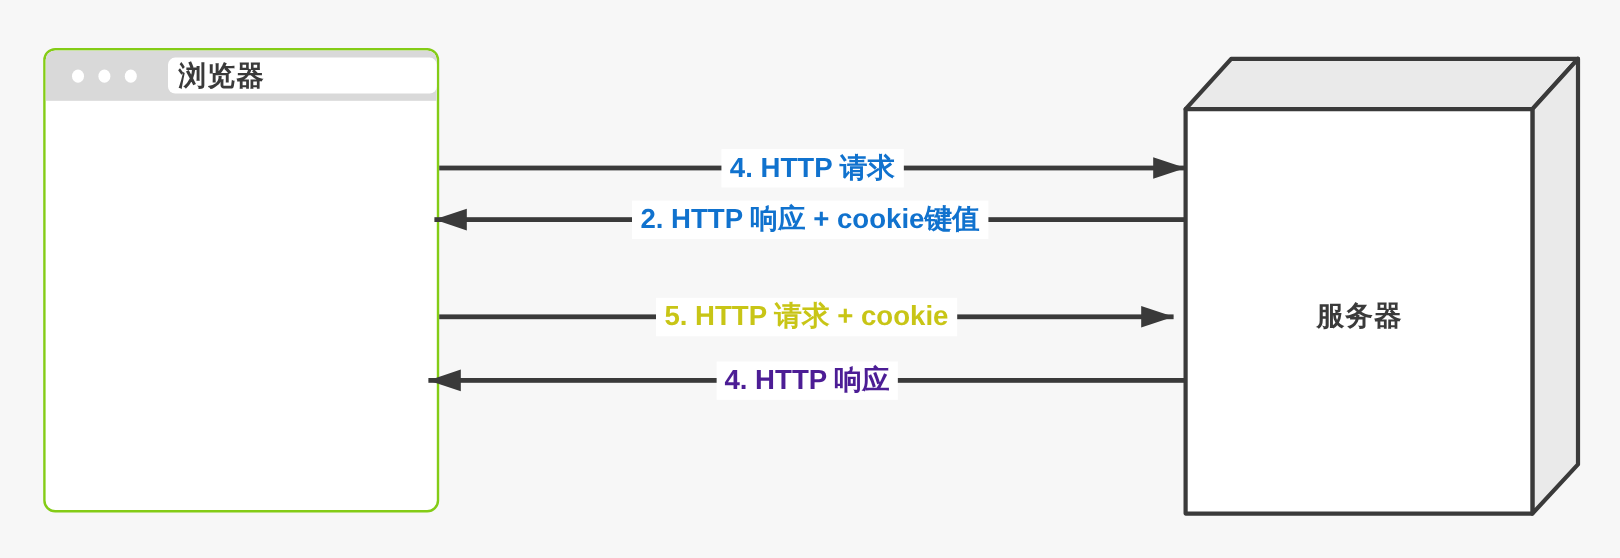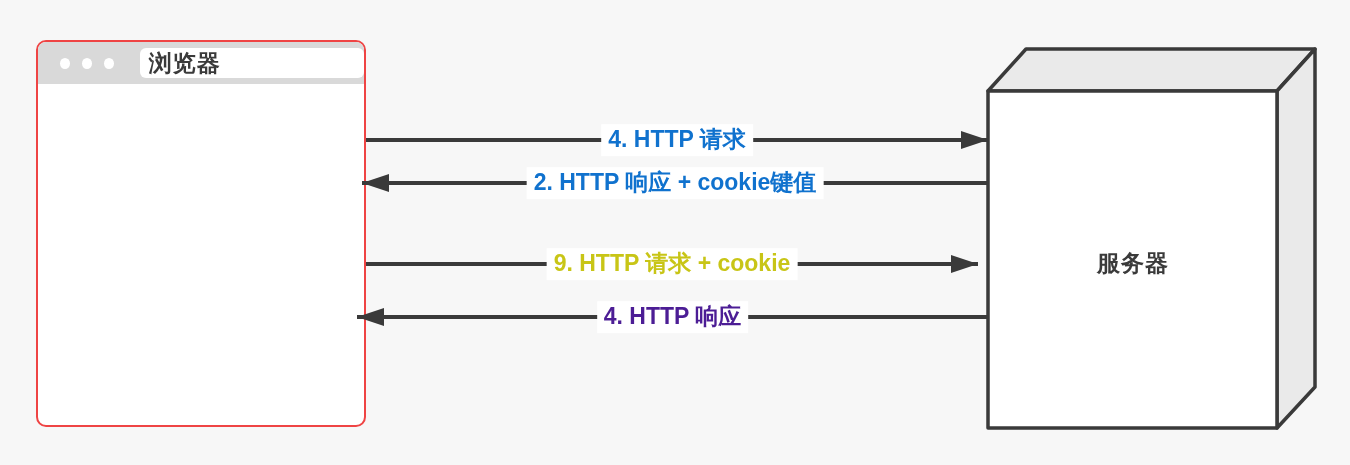--- a/index.html
+++ b/index.html
@@ -11,21 +11,21 @@
     background: #f7f7f7;
     overflow: hidden;
   }
 
   
   .browser {
     position: absolute;
     left: 36px; top: 40px;
     width: 326px; height: 383px;
     background: #ffffff;
-    border: 2px solid #ef4444;
+    border: 2px solid #84cc16;
     border-radius: 10px;
     overflow: hidden;
   }
   .browser-header {
     height: 42px;
     background: #d9d9d9;
     display: flex;
     align-items: center;
     padding-left: 22px;
   }
@@ -130,21 +130,21 @@
 
   <div class="arrow" style="left:362px; top:174px; width:626px;text-decoration:underline;">
     <div class="line"></div>
     <div class="head-left"></div>
     <div class="chip" style="color: rgb(16, 114, 206);">2. HTTP 响应 + cookie键值</div>
   </div>
 
   <div class="arrow" style="left:366px; top:255px; width:612px;">
     <div class="line"></div>
     <div class="head-right"></div>
-    <div class="chip" style="color: rgb(200, 197, 22);">9. HTTP 请求 + cookie</div>
+    <div class="chip" style="color: rgb(200, 197, 22);">5. HTTP 请求 + cookie</div>
   </div>
 
   <div class="arrow" style="left:357px; top:308px; width:631px;">
     <div class="line"></div>
     <div class="head-left"></div>
     <div class="chip" style="color: #4c1d95;">4. HTTP 响应</div>
   </div>
 
 </div>
 

